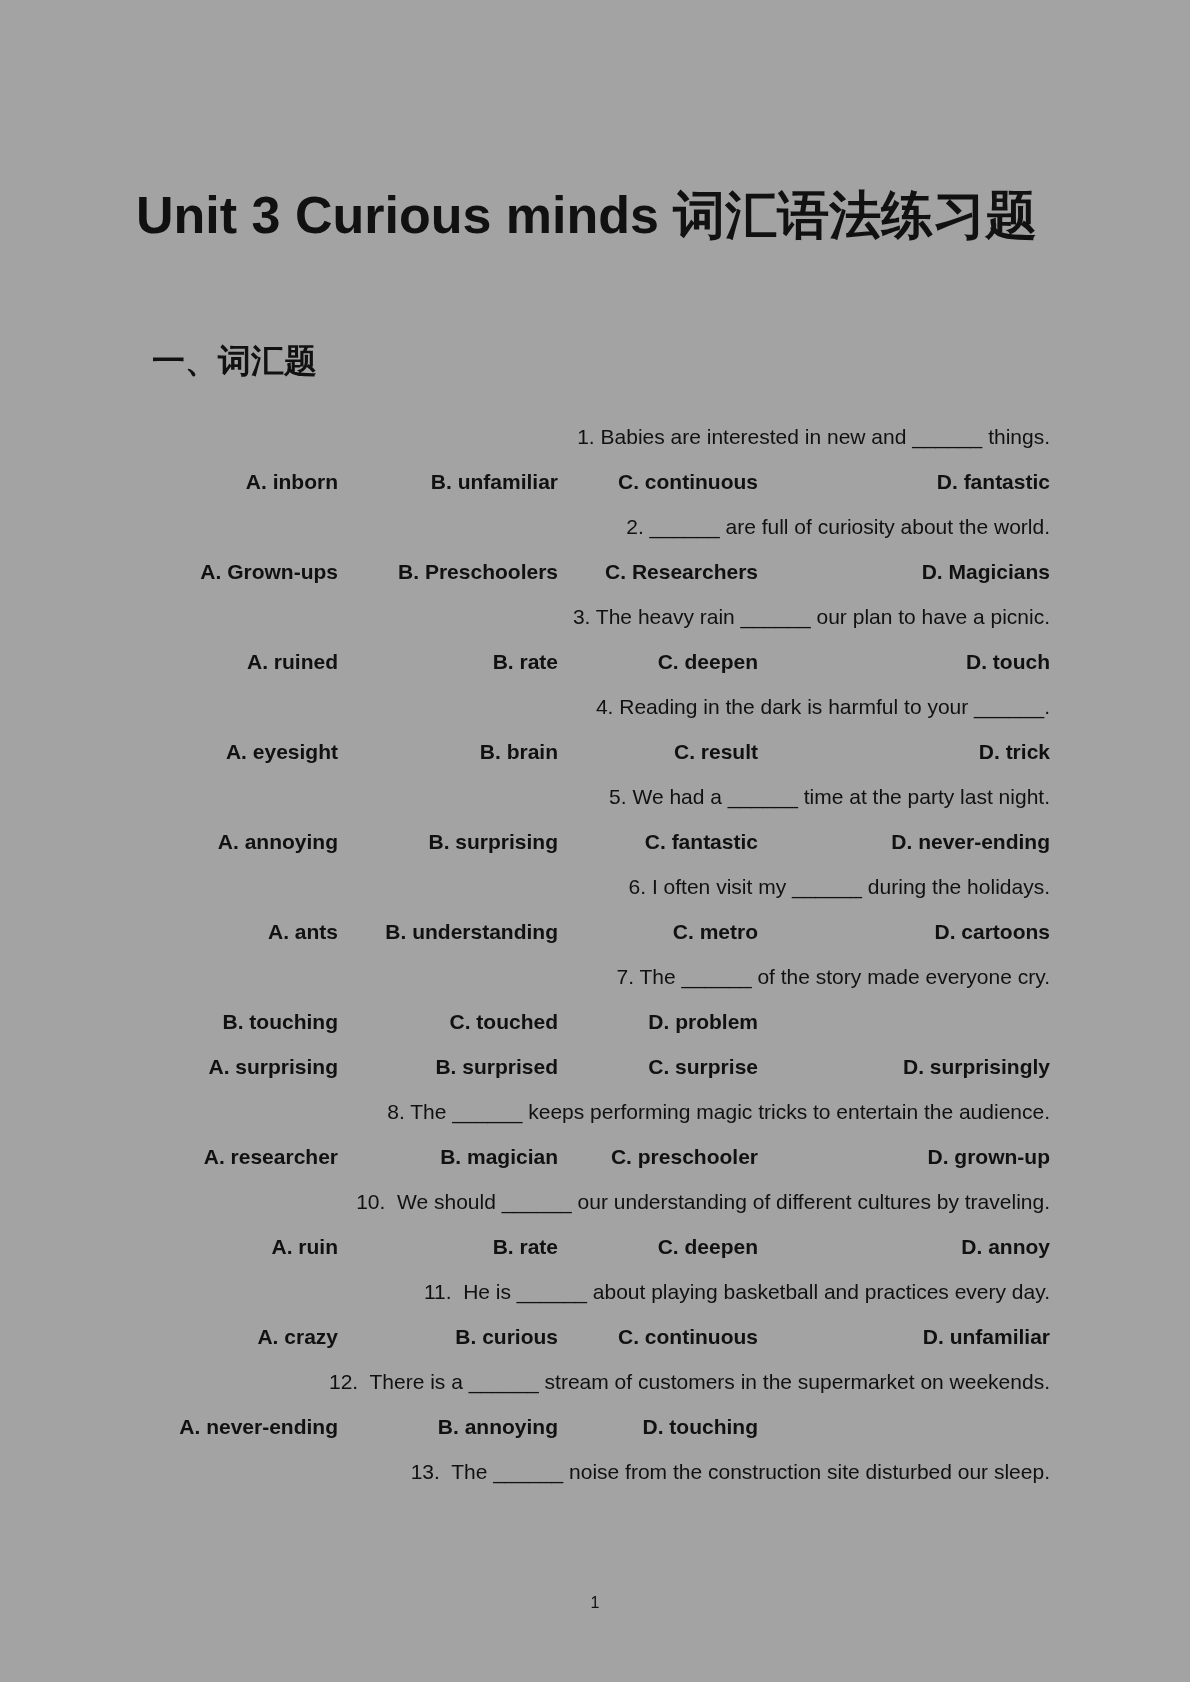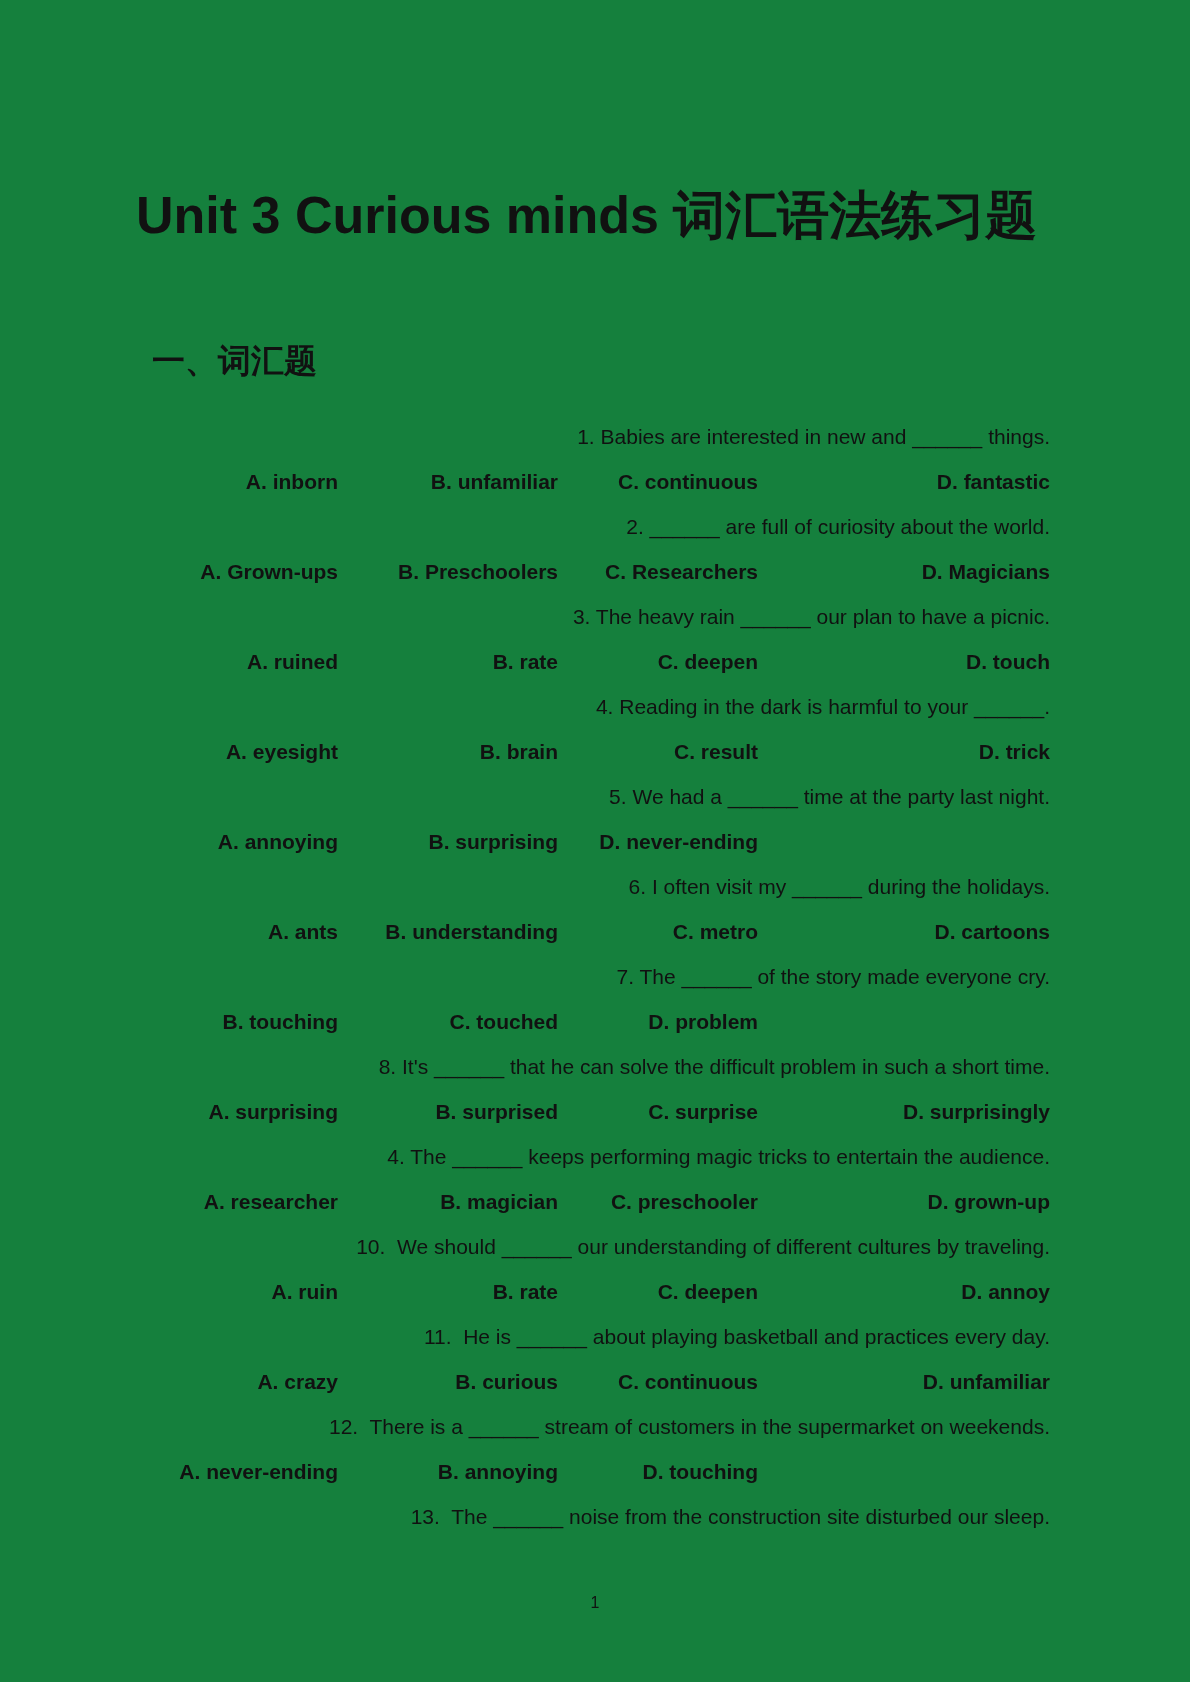--- a/index.html
+++ b/index.html
@@ -12,21 +12,21 @@
     height: 1682px;
     font-family: "Liberation Sans", sans-serif;
     color: #111111;
   }
   .page {
     position: relative;
     box-sizing: border-box;
     width: 1190px;
     height: 1682px;
     padding: 0 140px 0 136px;
-    background: #15803d;
+    background: #a3a3a3;
     overflow: hidden;
   }
   .doc-title {
     margin: 0;
     padding-top: 186px;
     font-size: 52px;
     font-weight: 700;
     line-height: 1.15;
     white-space: nowrap;
     letter-spacing: 0;
@@ -110,20 +110,21 @@
           <span class="opt">B. brain</span>
           <span class="opt">C. result</span>
           <span class="opt">D. trick</span>
         </div>
       </div>
       <div class="q">
         <div class="q-stem">5. We had a ______ time at the party last night.</div>
         <div class="q-options">
           <span class="opt">A. annoying</span>
           <span class="opt">B. surprising</span>
+          <span class="opt">C. fantastic</span>
           <span class="opt">D. never-ending</span>
         </div>
       </div>
       <div class="q">
         <div class="q-stem">6. I often visit my ______ during the holidays.</div>
         <div class="q-options">
           <span class="opt">A. ants</span>
           <span class="opt">B. understanding</span>
           <span class="opt">C. metro</span>
           <span class="opt">D. cartoons</span>
@@ -131,30 +132,29 @@
       </div>
       <div class="q">
         <div class="q-stem">7. The ______ of the story made everyone cry.</div>
         <div class="q-options">
           <span class="opt">B. touching</span>
           <span class="opt">C. touched</span>
           <span class="opt">D. problem</span>
         </div>
       </div>
       <div class="q">
-        <div class="q-stem">8. It's ______ that he can solve the difficult problem in such a short time.</div>
         <div class="q-options">
           <span class="opt">A. surprising</span>
           <span class="opt">B. surprised</span>
           <span class="opt">C. surprise</span>
           <span class="opt">D. surprisingly</span>
         </div>
       </div>
       <div class="q">
-        <div class="q-stem">4. The ______ keeps performing magic tricks to entertain the audience.</div>
+        <div class="q-stem">8. The ______ keeps performing magic tricks to entertain the audience.</div>
         <div class="q-options">
           <span class="opt">A. researcher</span>
           <span class="opt">B. magician</span>
           <span class="opt">C. preschooler</span>
           <span class="opt">D. grown-up</span>
         </div>
       </div>
       <div class="q">
         <div class="q-stem">10.  We should ______ our understanding of different cultures by traveling.</div>
         <div class="q-options">

